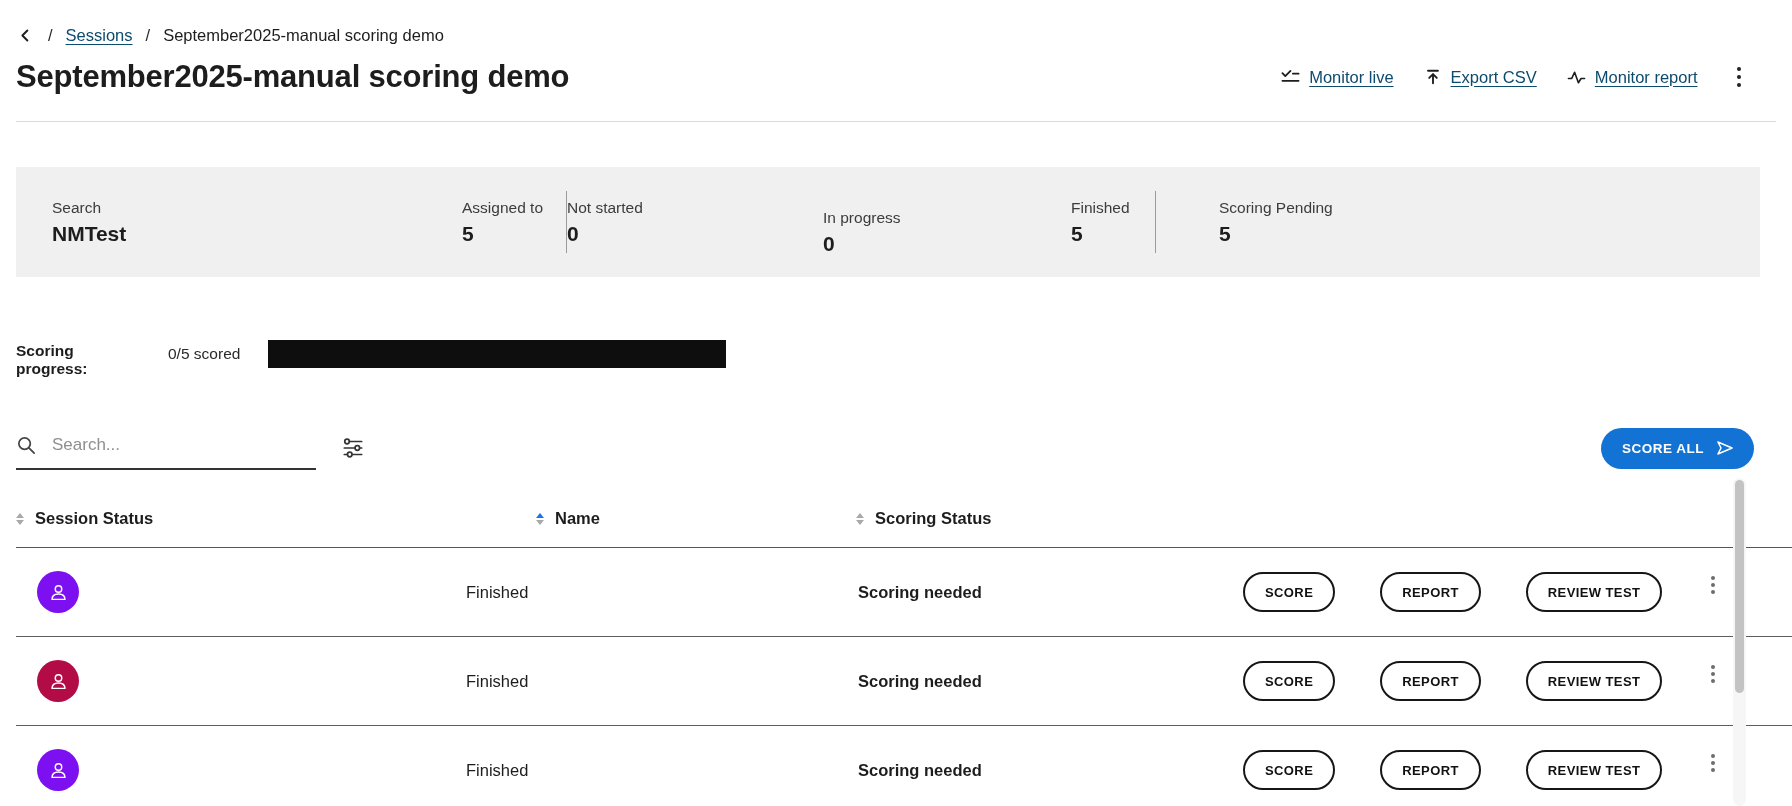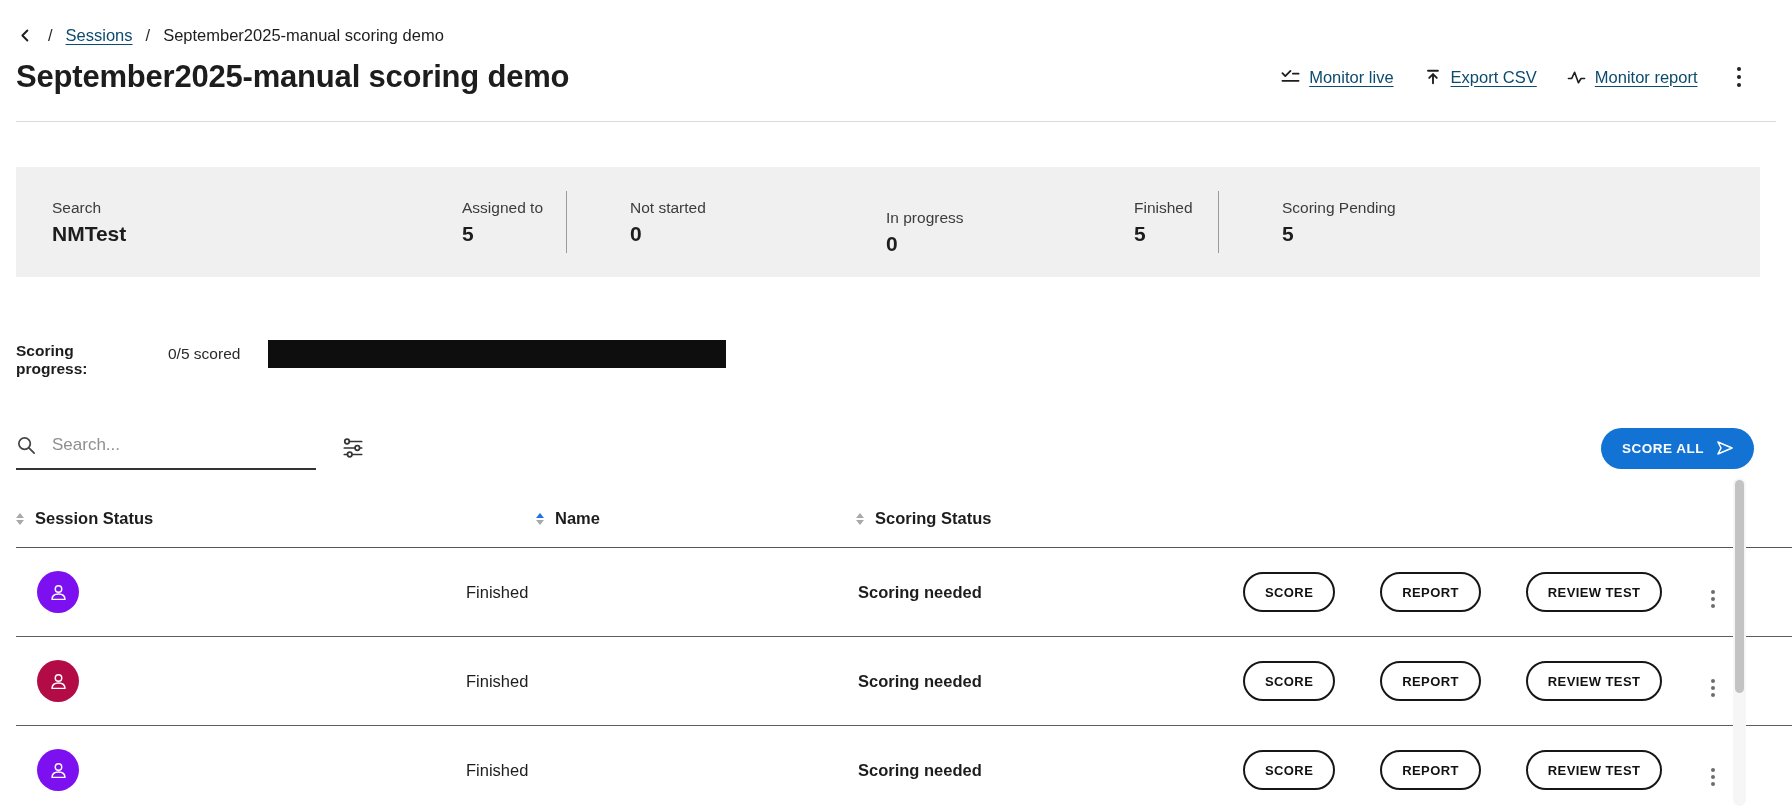--- a/index.html
+++ b/index.html
@@ -27,21 +27,21 @@
   .kebab-btn i { width:4.5px; height:4.5px; border-radius:50%; background:#222; }
 
   .header-divider { border:none; border-top:1px solid #dadada; margin:26px 16px 0 16px; }
 
   
   .stats-bar { display:flex; align-items:center; height:110px; background:#f0f0f0; margin:45px 32px 0 16px; padding-left:36px; }
   .stat .label { font-size:15.5px; color:#3c3c3c; }
   .stat .value { font-size:21px; font-weight:700; margin-top:5px; }
   .stat-group { width:410px; }
   .stat-assigned { width:104px; }
-  .stat-notstarted { margin-left:63px; width:256px; }
+  .stat-notstarted { width:256px; }
   .stat-inprogress { width:248px;margin-top:20px; }
   .stat-finished { width:84px; }
   .stat-pending { margin-left:63px; }
   .vdiv { width:1px; height:62px; background:#9b9b9b; }
 
   
   .progress-row { display:flex; align-items:center; margin:52px 0 0 16px; font-size:15.5px; }
   .progress-label { width:130px; font-weight:700;margin-top:13px; }
   .progress-value { width:100px; padding-left:22px; color:#2a2a2a; }
   .progress-bar { margin-left:22px; width:458px; height:28px; background:#0e0e0e; }
@@ -66,21 +66,21 @@
   .sort i { display:block; width:0; height:0; border-left:4.5px solid transparent; border-right:4.5px solid transparent; }
   .sort .up { border-bottom:5.5px solid #a9a9a9; }
   .sort .down { border-top:5.5px solid #a9a9a9; }
   .th-name .up { border-bottom-color:#1a73e8; }
 
   .trow { height:89px; border-bottom:1px solid #5e5e5e; font-size:16.5px; background:#fff; }
   .cell-name { display:flex; align-items:center; padding-left:21px; gap:14px; }
   .avatar { width:42px; height:42px; border-radius:50%; display:flex; align-items:center; justify-content:center; flex:0 0 auto; }
   .cell-session { padding-left:10px; }
   .cell-scoring { padding-left:2px; font-weight:700; }
-  .cell-actions { display:flex; align-items:flex-end; gap:45px; padding-left:7px; }
+  .cell-actions { display:flex; align-items:flex-start; gap:45px; padding-left:7px; }
   .row-action-btn { border:2px solid #161616; background:#fff; color:#111; border-radius:20px; height:40px;
     padding:0 20px; font-size:13px; font-weight:700; letter-spacing:0.4px; font-family:inherit; white-space:nowrap; cursor:pointer; }
   .row-kebab { margin-left:auto; margin-right:24px; background:none; border:none; display:flex; flex-direction:column; gap:3px; padding:4px; cursor:pointer; }
   .row-kebab i { width:4px; height:4px; border-radius:50%; background:#6d6d6d; }
 
   
   .scrollbar-track { position:absolute; left:1733px; top:478px; width:13px; height:328px; background:#f6f6f6; border-radius:7px; }
   .scrollbar-thumb { position:absolute; left:2px; top:2px; width:9px; height:213px; background:#c3c3c3; border-radius:5px; }
 </style>
 </head>

